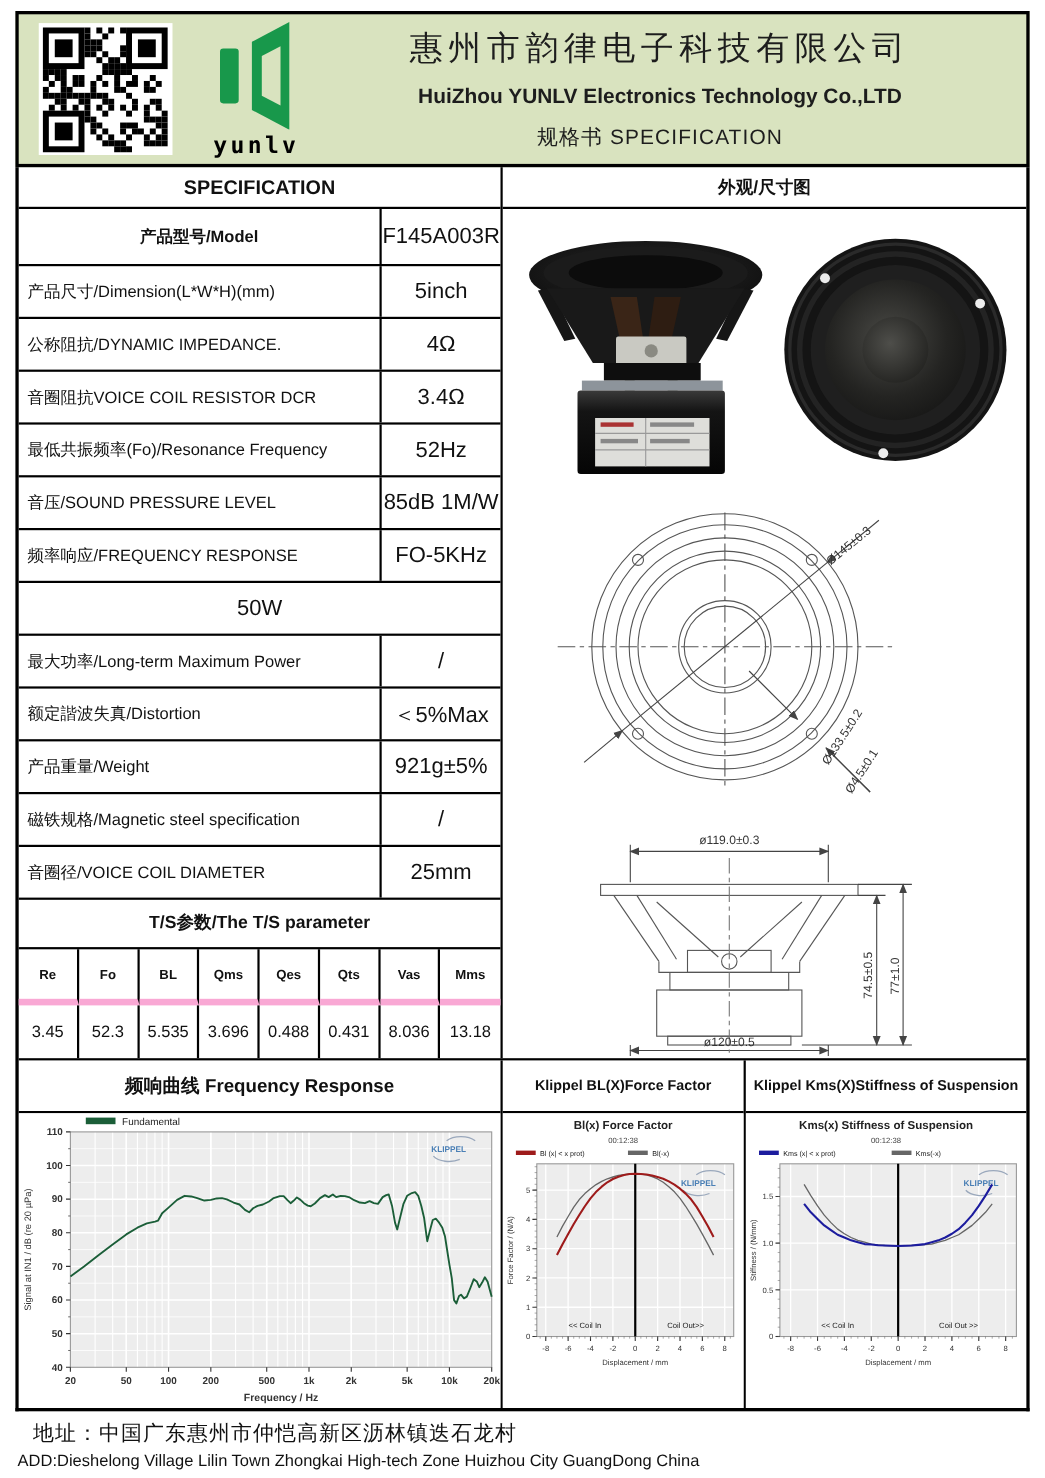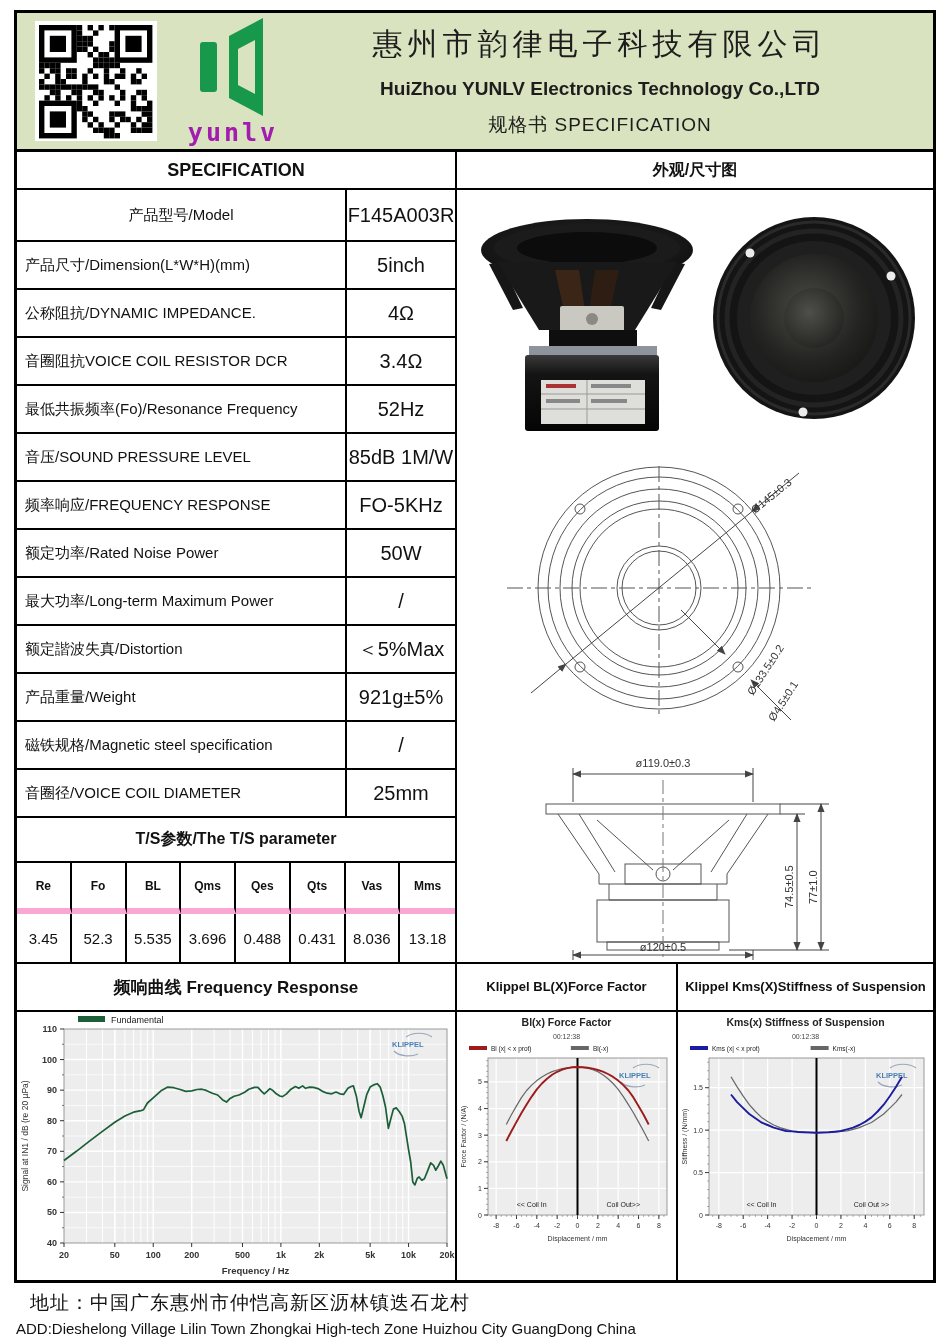--- a/index.html
+++ b/index.html
@@ -3,35 +3,35 @@
 <meta charset="utf-8">
 <style>
   *{margin:0;padding:0;box-sizing:border-box;}
   html,body{width:950px;height:1344px;background:#fff;font-family:"Liberation Sans",sans-serif;color:#111;}
   .sheet{position:absolute;left:14px;top:10px;width:922px;}
   
   .header-box{height:142px;border:3px solid #000;background:#d9e3bf;display:flex;align-items:center;}
   .qr-wrap{width:122px;height:120px;margin-left:18px;flex:none;}
   .logo{width:128px;flex:none;text-align:center;margin-left:12px;}
   .logo svg{display:block;margin:0 auto;}
-  .logo-text{font-size:25px;font-weight:bold;color:#a21caf;letter-spacing:3px;margin-top:2px;font-family:"DejaVu Sans Mono",monospace;}
+  .logo-text{font-size:21px;font-weight:bold;color:#000000;letter-spacing:3px;margin-top:2px;font-family:"DejaVu Sans Mono",monospace;}
   .titles{flex:1;text-align:center;padding-right:30px;}
   .t-cn{font-size:30px;letter-spacing:5px;color:#1d1d1d;}
   .t-en{font-size:19px;font-weight:bold;margin-top:13px;color:#1d1d1d;}
   .t-doc{font-size:19px;margin-top:12px;letter-spacing:1px;color:#1d1d1d;}
   
   .main-box{border:3px solid #000;border-top:none;display:flex;flex-wrap:wrap;width:922px;justify-content:flex-end;}
   .left-col{width:440px;border-right:2px solid #000;}
   .right-col{width:476px;}
   .spec-title,.right-title{height:38px;border-bottom:2px solid #000;display:flex;align-items:center;justify-content:center;font-size:18px;font-weight:bold;}
   .right-title{font-size:16px;}
   .srow{display:flex;border-bottom:2px solid #000;height:48px;}
   .srow.first{height:52px;}
   .slabel{width:330px;border-right:2px solid #000;display:flex;align-items:center;padding-left:8px;font-size:15px;}
-  .slabel.center{justify-content:center;padding-left:0;}
+  .slabel.center{justify-content:center;padding-left:0;font-weight:bold;}
   .svalue{flex:1;display:flex;align-items:center;justify-content:center;font-size:20px;}
   .ts-title{height:45px;border-bottom:2px solid #000;display:flex;align-items:center;justify-content:center;font-size:16px;font-weight:bold;}
   .ts-grid{display:grid;grid-template-columns:repeat(8,1fr);}
   .ts-h{height:51px;border-bottom:6px solid #f9a8d4;border-right:2px solid #000;display:flex;align-items:center;justify-content:center;font-size:12px;font-weight:bold;}
   .ts-v{height:48px;border-right:2px solid #000;display:flex;align-items:center;justify-content:center;font-size:15px;}
   .ts-h:nth-child(8),.ts-v:nth-child(16){border-right:none;}
   
   .photos{height:270px;display:flex;align-items:flex-start;justify-content:space-between;padding:8px 12px 0 10px;}
   .drawing{display:block;}
   
@@ -246,21 +246,20 @@
           </div>
           <div class="srow">
             <div class="slabel">音压/SOUND PRESSURE LEVEL</div>
             <div class="svalue">85dB 1M/W</div>
           </div>
           <div class="srow">
             <div class="slabel">频率响应/FREQUENCY RESPONSE</div>
             <div class="svalue">FO-5KHz</div>
           </div>
           <div class="srow">
-            <div class="slabel">额定功率/Rated Noise Power</div>
             <div class="svalue">50W</div>
           </div>
           <div class="srow">
             <div class="slabel">最大功率/Long-term Maximum Power</div>
             <div class="svalue">/</div>
           </div>
           <div class="srow">
             <div class="slabel">额定諧波失真/Distortion</div>
             <div class="svalue">＜5%Max</div>
           </div>

